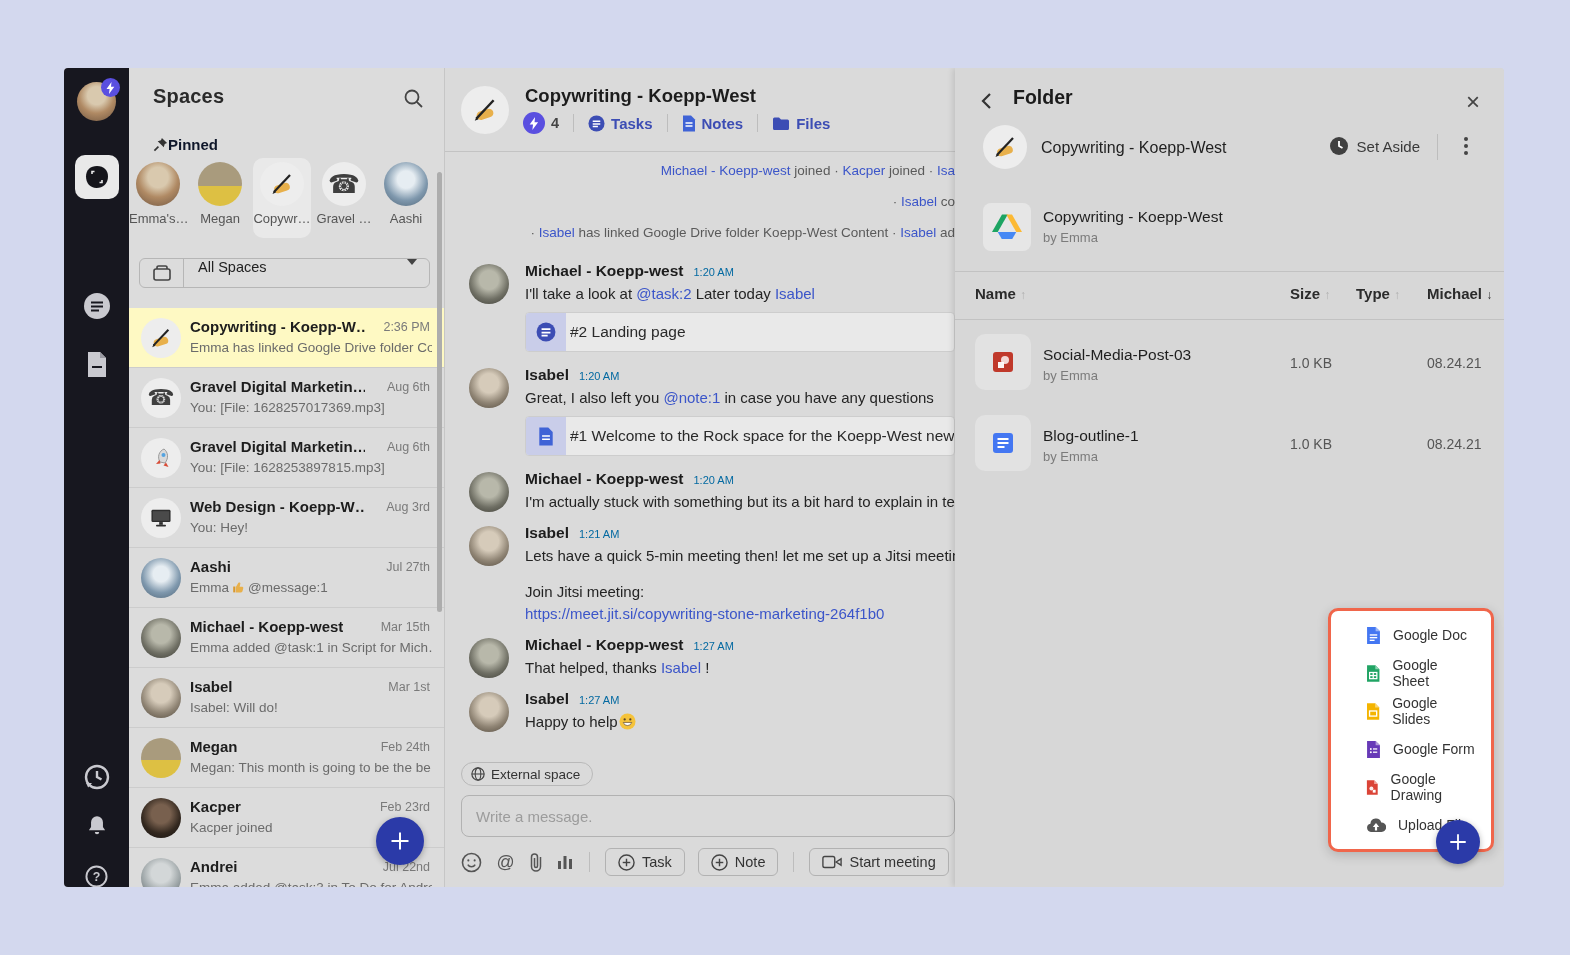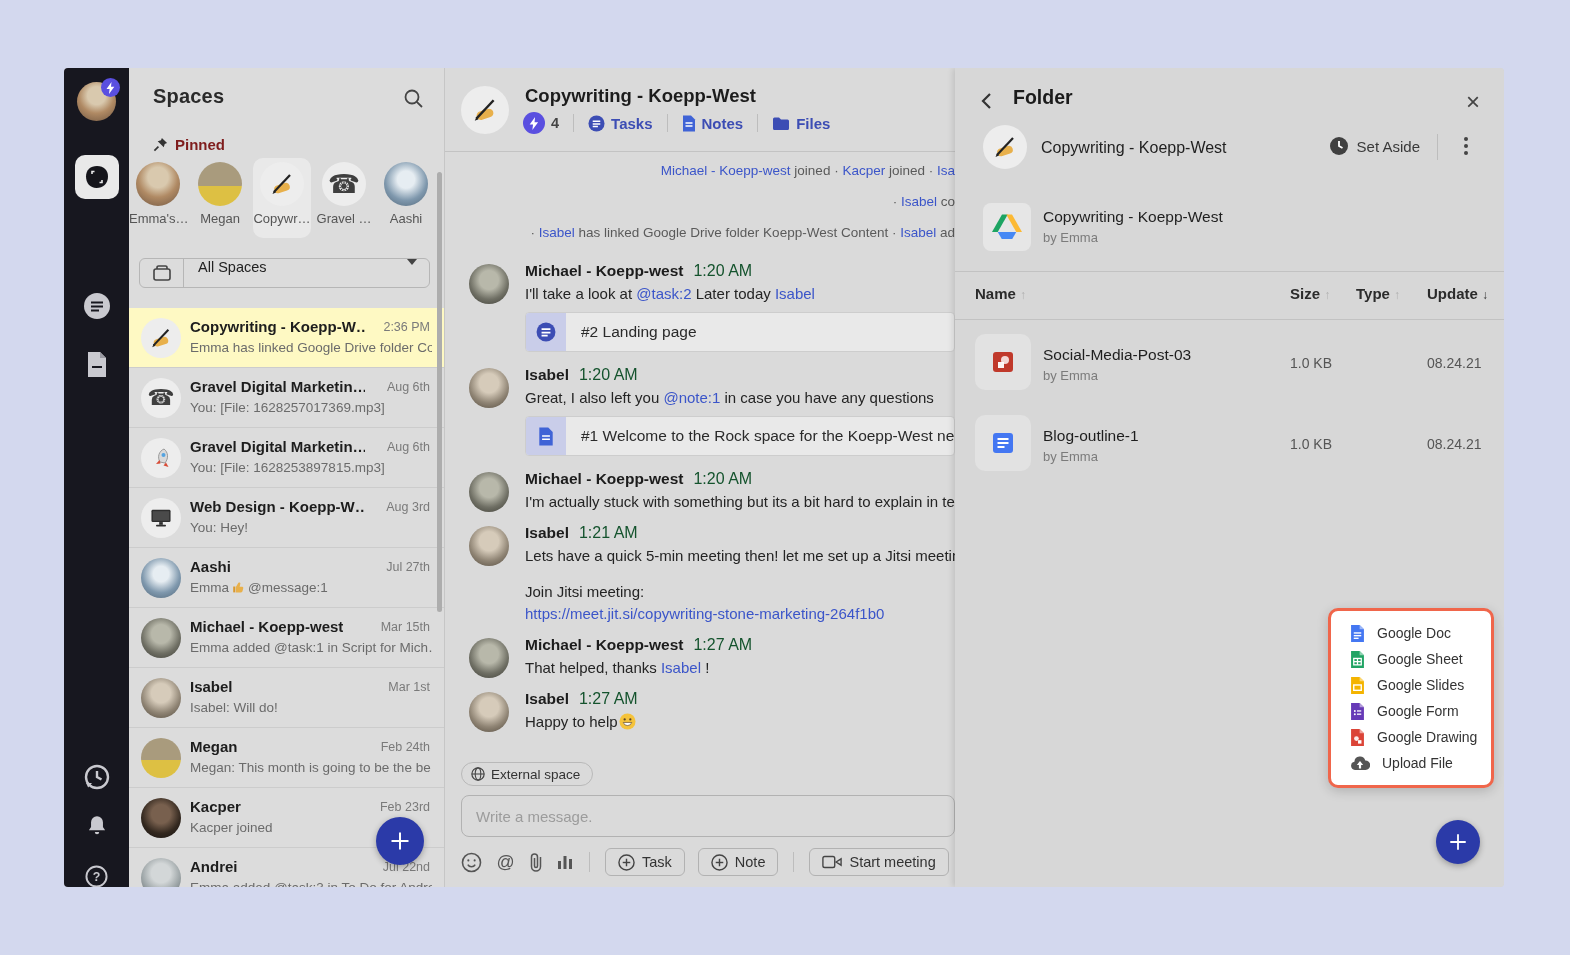--- a/index.html
+++ b/index.html
@@ -19,21 +19,21 @@
   .av-kacper { background:radial-gradient(circle at 50% 40%, #78604e 0 30%, #33281f 62%, #141110 100%); }
   .av-andrei { background:radial-gradient(circle at 50% 38%, #d3d7d8 0 30%, #9aa2a4 62%, #585e60 100%); }
   .rail-badge { position:absolute; right:-4px; top:-4px; width:19px; height:19px; border-radius:50%; background:#5a4fe0; display:flex; align-items:center; justify-content:center; }
   .rail-item { position:absolute; left:0; width:65px; display:flex; justify-content:center; }
   .rock-tile { width:44px; height:44px; background:#e9e9e9; border-radius:10px; display:flex; align-items:center; justify-content:center; }
 
   
   .sidebar { width:315px; background:#dcdcdc; position:relative; flex:none; }
   .sb-title { position:absolute; left:24px; top:17px; font-size:20px; font-weight:700; color:#2a2a2a; letter-spacing:.2px; }
   .sb-search { position:absolute; right:20px; top:20px; }
-  .sb-pinned-label { position:absolute; left:24px; top:68px; display:flex; align-items:center; gap:7px; font-size:15px; font-weight:700; color:#7f1d1d; }
+  .sb-pinned-label { position:absolute; left:24px; top:68px; display:flex; align-items:center; font-size:15px; font-weight:700; color:#0f172a; }
   .pin-row { position:absolute; left:0; top:90px; width:315px; height:86px; }
   .pin-item { position:absolute; top:0; width:58px; text-align:center; }
   .pin-item .pav { width:44px; height:44px; margin:4px auto 0; }
   .pin-item .plabel { margin-top:5px; font-size:13px; color:#555; white-space:nowrap; overflow:hidden; }
   .pin-sel { background:#e9e9e9; border-radius:10px; height:80px; }
   .emoji-circle { background:#ededed; border-radius:50%; display:flex; align-items:center; justify-content:center; }
   .allspaces { position:absolute; left:10px; right:14px; top:190px; height:30px; border:1px solid #b6b6b6; border-radius:6px; display:flex; align-items:flex-start; }
   .allspaces .boxcell { width:44px; display:flex; justify-content:center; align-items:center; border-right:1px solid #b6b6b6; height:100%; }
   .allspaces .asl { margin-left:14px; font-size:14.5px; color:#222; }
   .caret { margin-left:auto; margin-right:12px; width:0; height:0; border-left:5px solid transparent; border-right:5px solid transparent; border-top:6px solid #444; }
@@ -58,26 +58,26 @@
   .tab { display:flex; align-items:center; gap:6px; font-size:15px; color:#3c4db4; font-weight:600; cursor:pointer; }
   .qbadge { width:22px; height:22px; border-radius:50%; background:#5a4fe0; display:flex; align-items:center; justify-content:center; }
   .qcount { font-size:14.5px; color:#444; font-weight:600; }
   .msgs { position:absolute; left:0; right:0; top:85px; height:605px; padding:2px 0 0 24px; overflow:hidden; }
   .sysline { text-align:right; white-space:nowrap; overflow:hidden; font-size:13.5px; color:#5a5a5a; line-height:31px; }
   .link { color:#3b55c9; }
   .msg { position:relative; margin-top:14px; padding-left:56px; min-height:40px; }
   .msg .mav { position:absolute; left:0; top:2px; width:40px; height:40px; }
   .mhead { display:flex; align-items:baseline; gap:10px; }
   .mname { font-size:15.5px; font-weight:700; color:#1c1c1c; }
-  .mtime { font-size:16px; color:#14532d; }
+  .mtime { font-size:11px; color:#0369a1; }
   .mbody { margin-top:5px; font-size:15px; color:#242424; white-space:nowrap; overflow:hidden; }
   .mgap { height:14px; }
   .attach { margin-top:10px; height:40px; display:flex; align-items:center; background:#e9e9e9; border:1px solid #cdcdcd; border-radius:4px; overflow:hidden; }
   .attach .aicon { width:40px; height:40px; background:#c9cde9; display:flex; align-items:center; justify-content:center; flex:none; }
-  .attach .albl { padding-left:15px; font-size:15.5px; color:#2a2a2a; white-space:nowrap; }
+  .attach .albl { padding-left:4px; font-size:15.5px; color:#2a2a2a; white-space:nowrap; }
   .composer { position:absolute; left:0; right:0; bottom:0; height:125px; }
   .chip { position:absolute; left:16px; top:0; height:24px; border:1px solid #b9b9b9; border-radius:12px; display:flex; align-items:center; gap:6px; padding:0 12px 0 9px; font-size:13.5px; color:#333; }
   .minput { position:absolute; left:16px; right:0; top:33px; height:42px; border:1px solid #b2b2b2; border-radius:8px; background:transparent; font-size:15px; color:#333; padding:0 14px; font-family:"Liberation Sans", sans-serif; }
   .minput::placeholder { color:#9c9c9c; }
   .ctools { position:absolute; left:16px; top:86px; display:flex; align-items:center; gap:13px; }
   .ghost-btn { border:1px solid #b2b2b2; border-radius:6px; height:28px; padding:0 12px; display:inline-flex; align-items:center; gap:7px; font-size:14.5px; color:#333; background:transparent; cursor:pointer; white-space:nowrap; }
   .tooldiv { width:1px; height:20px; background:#bdbdbd; margin:0 2px; }
 
   
   .panel { width:549px; flex:none; position:relative; background:#d7d7d7; box-shadow:-2px 0 6px rgba(0,0,0,.12); }
@@ -94,21 +94,21 @@
   .p-drive-name { position:absolute; left:88px; top:140px; font-size:15.5px; color:#1f1f1f; }
   .p-drive-by { position:absolute; left:88px; top:162px; font-size:13px; color:#7b7b7b; }
   .p-line { position:absolute; left:0; right:0; height:1px; background:#c2c2c2; }
   .th { position:absolute; top:217px; font-size:15px; font-weight:700; color:#2b2b2b; }
   .sort { font-size:12px; font-weight:400; }
   .sort.dim { color:#b0b0b0; } .sort.on { color:#333; }
   .frow .ftile { position:absolute; left:20px; width:56px; height:56px; background:#e2e2e2; border-radius:10px; display:flex; align-items:center; justify-content:center; }
   .frow .fname { position:absolute; left:88px; font-size:15.5px; color:#1e1e1e; }
   .frow .fby { position:absolute; left:88px; font-size:13px; color:#7b7b7b; }
   .frow .fsize,.frow .fupd { position:absolute; font-size:14px; color:#555; }
-  .menu { position:absolute; left:373px; top:540px; width:166px; height:180px; background:#ffffff; border:3px solid #f0664b; border-radius:10px; box-shadow:0 3px 12px rgba(0,0,0,.18); padding:9px 0; display:flex; flex-direction:column; justify-content:space-between; }
+  .menu { position:absolute; left:373px; top:540px; width:166px; height:244px; background:#ffffff; border:3px solid #f0664b; border-radius:10px; box-shadow:0 3px 12px rgba(0,0,0,.18); padding:9px 16px; display:flex; flex-direction:column; justify-content:space-between; }
   .mi { display:flex; align-items:center; gap:12px; padding-left:19px; height:30px; font-size:14px; color:#333; cursor:pointer; }
   .p-fab { position:absolute; left:481px; top:752px; width:44px; height:44px; }
 
   svg { display:block; }
   .phone-glyph { font-size:26px; color:#3f3f3f; line-height:1; }
   .phone-glyph.small { font-size:22px; }
 </style>
 </head>
 <body>
 
@@ -583,21 +583,21 @@
           <polygon points="4.6,14 19.4,14 16.2,19.6 7.8,19.6" fill="#4688f4"></polygon>
         </svg>
     </div>
     <div class="p-drive-name">Copywriting - Koepp-West</div>
     <div class="p-drive-by">by Emma</div>
 
     <div class="p-line" style="top:203px;"></div>
     <div class="th" style="left:20px;"><span>Name</span> <span class="sort dim">↑</span></div>
     <div class="th" style="left:335px;"><span>Size</span> <span class="sort dim">↑</span></div>
     <div class="th" style="left:401px;"><span>Type</span> <span class="sort dim">↑</span></div>
-    <div class="th" style="left:472px;"><span>Update</span> <span class="sort on">↓</span></div>
+    <div class="th" style="left:472px;"><span>Michael</span> <span class="sort on">↓</span></div>
     <div class="p-line" style="top:251px;"></div>
 
     <div class="frow">
       <div class="ftile" style="top:266px;">
         <svg width="24" height="24" viewBox="0 0 24 24">
             <rect x="2" y="2" width="20" height="20" rx="3" fill="#c0392b"></rect>
             <rect x="7" y="12" width="6" height="6" fill="#fff" opacity=".95"></rect>
             <circle cx="14" cy="10" r="4" fill="#fff" opacity=".8"></circle>
           </svg>
       </div>

